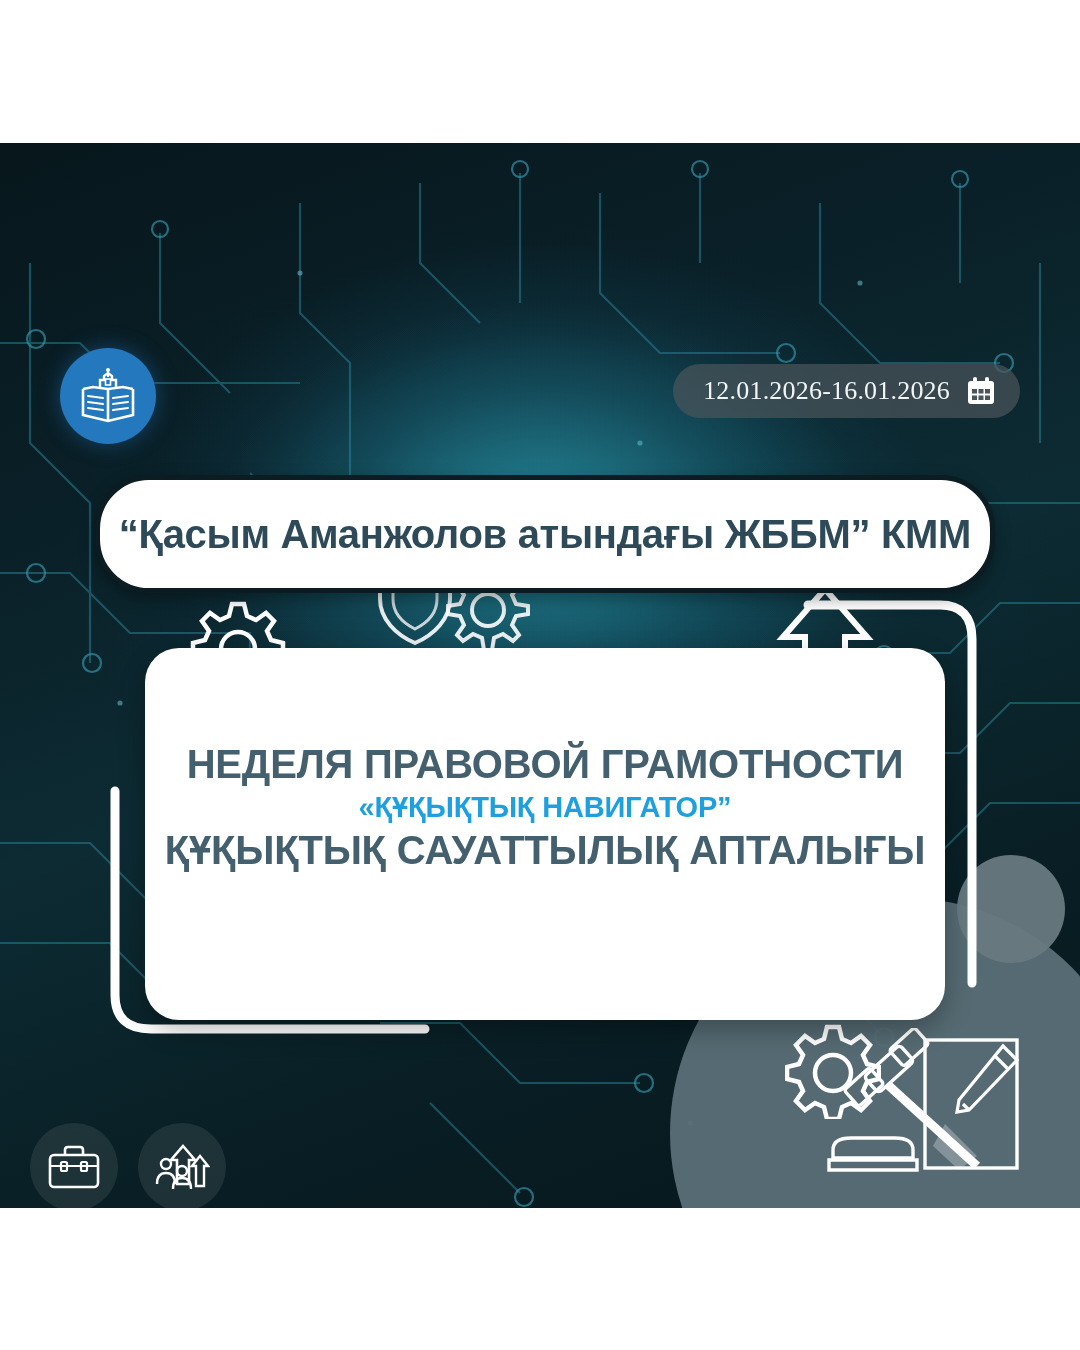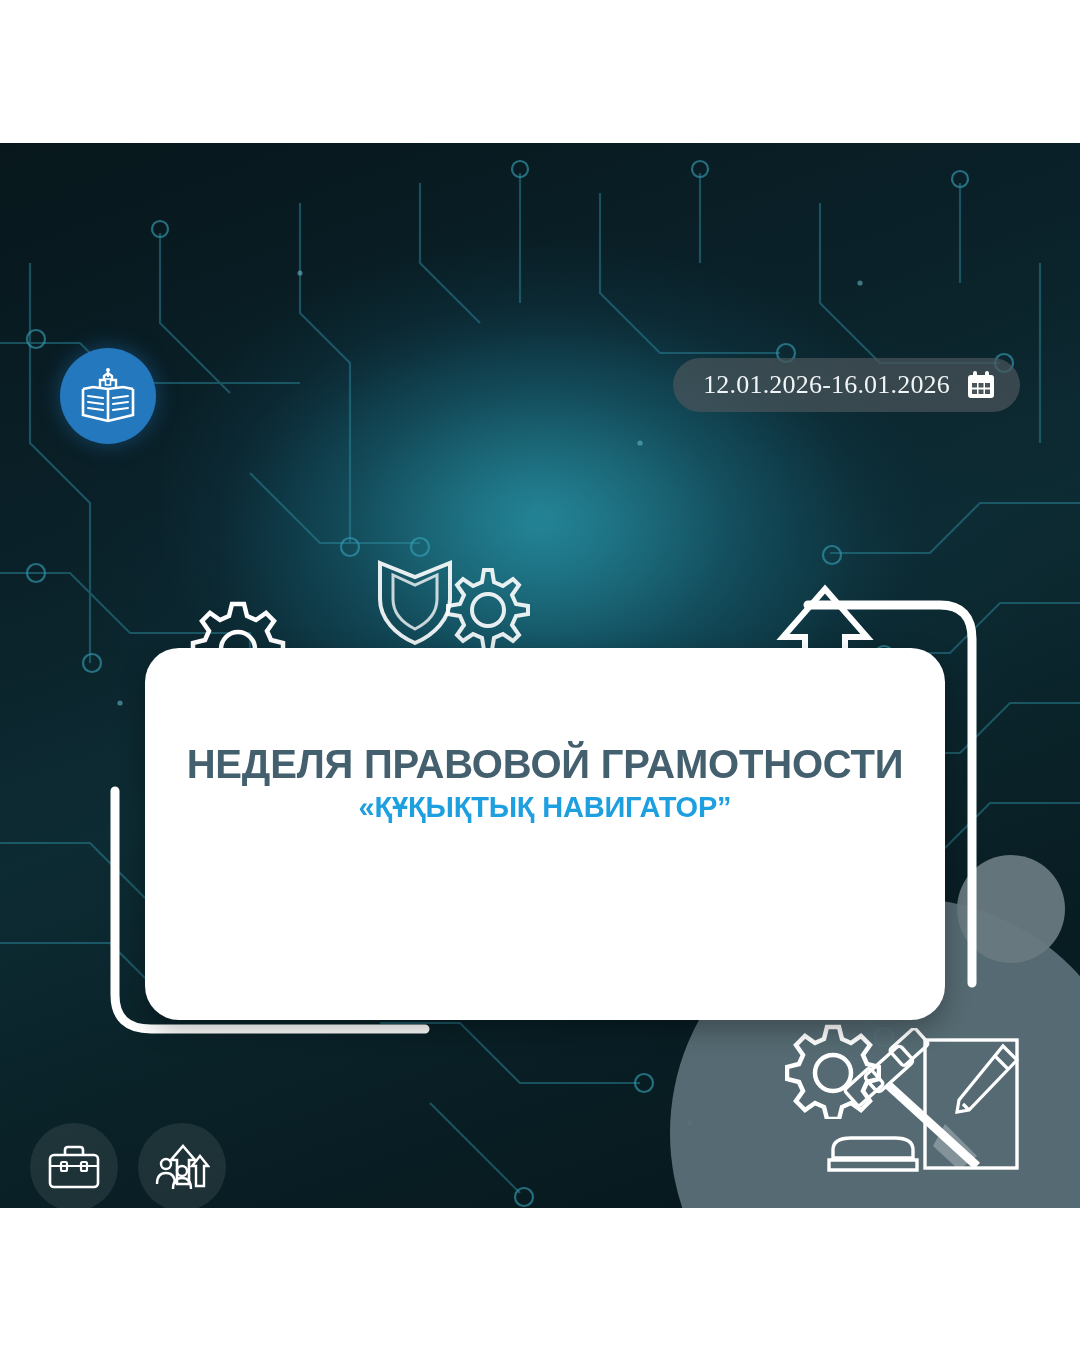--- a/index.html
+++ b/index.html
@@ -38,21 +38,21 @@
 
   
   .logo{
     position:absolute;left:60px;top:205px;width:96px;height:96px;border-radius:50%;
     background:#2478be;display:flex;align-items:center;justify-content:center;
     box-shadow:0 0 22px rgba(36,120,190,.45);
   }
 
   
   .datepill{
-    position:absolute;right:60px;top:215px;height:54px;
+    position:absolute;right:60px;top:221px;height:54px;
     display:flex;align-items:center;gap:16px;
     padding:0 24px 0 30px;border-radius:27px;
     background:rgba(74,84,90,.72);
   }
   .datetext{color:#f2f5f6;font-size:26px;letter-spacing:.2px;font-family:"Liberation Serif",serif;font-weight:400;white-space:nowrap;}
 
   
   .titlepill{
     position:absolute;left:95px;top:332px;width:890px;height:108px;
     background:#ffffff;border-radius:54px;
@@ -278,20 +278,24 @@
         <path d="M12 132 L100 132 L100 142 L12 142 Z"></path>
       </g>
       <g stroke="#ffffff" stroke-width="3.2" fill="none">
         <path d="M186 18 L200 32 L152 82 L140 84 L142 72 Z"></path>
         <path d="M177 27 L191 41"></path>
         <path d="M146 76 L152 82"></path>
       </g>
       <path d="M128 96 L160 128 L142 142 L116 118 Z" fill="#ffffff" opacity=".28"></path>
     </svg>
 
+    <div class="titlepill">
+      <span class="titletext">“Қасым Аманжолов атындағы ЖББМ”  КММ</span>
+    </div>
 
     <div class="card">
       <div class="line1">НЕДЕЛЯ ПРАВОВОЙ ГРАМОТНОСТИ</div>
       <div class="line2">«ҚҰҚЫҚТЫҚ НАВИГАТОР”</div>
+      <div class="line3">ҚҰҚЫҚТЫҚ САУАТТЫЛЫҚ АПТАЛЫҒЫ</div>
     </div>
 
   </div>
 </div>
 
 </body></html>

